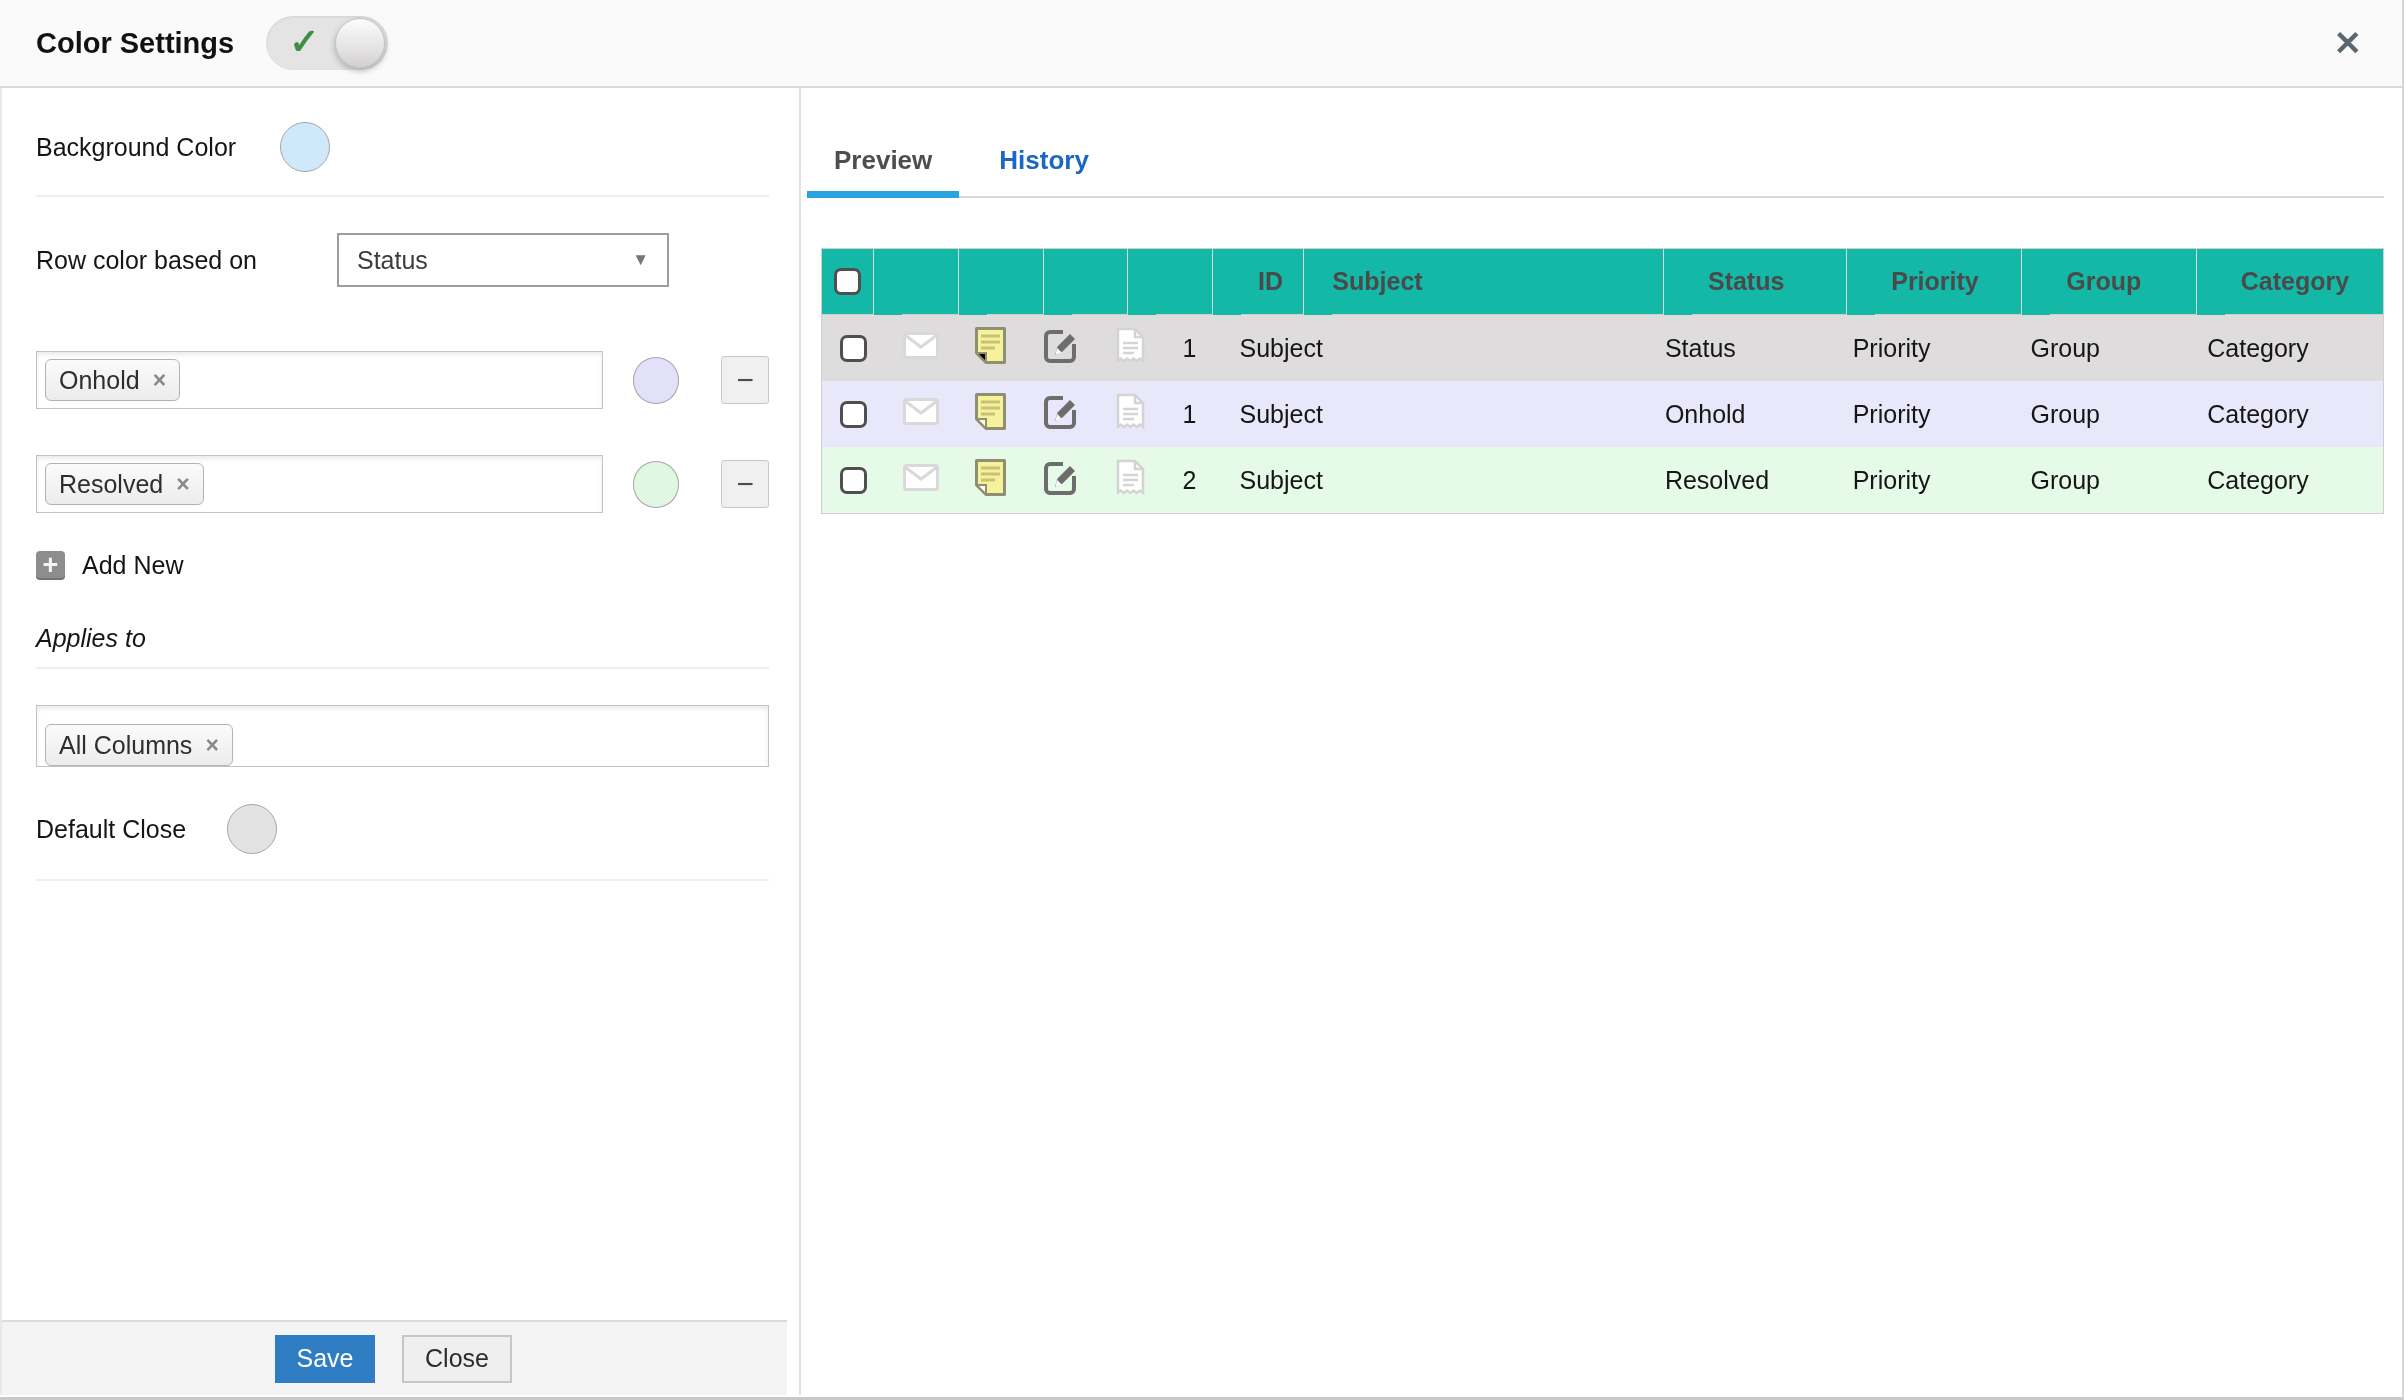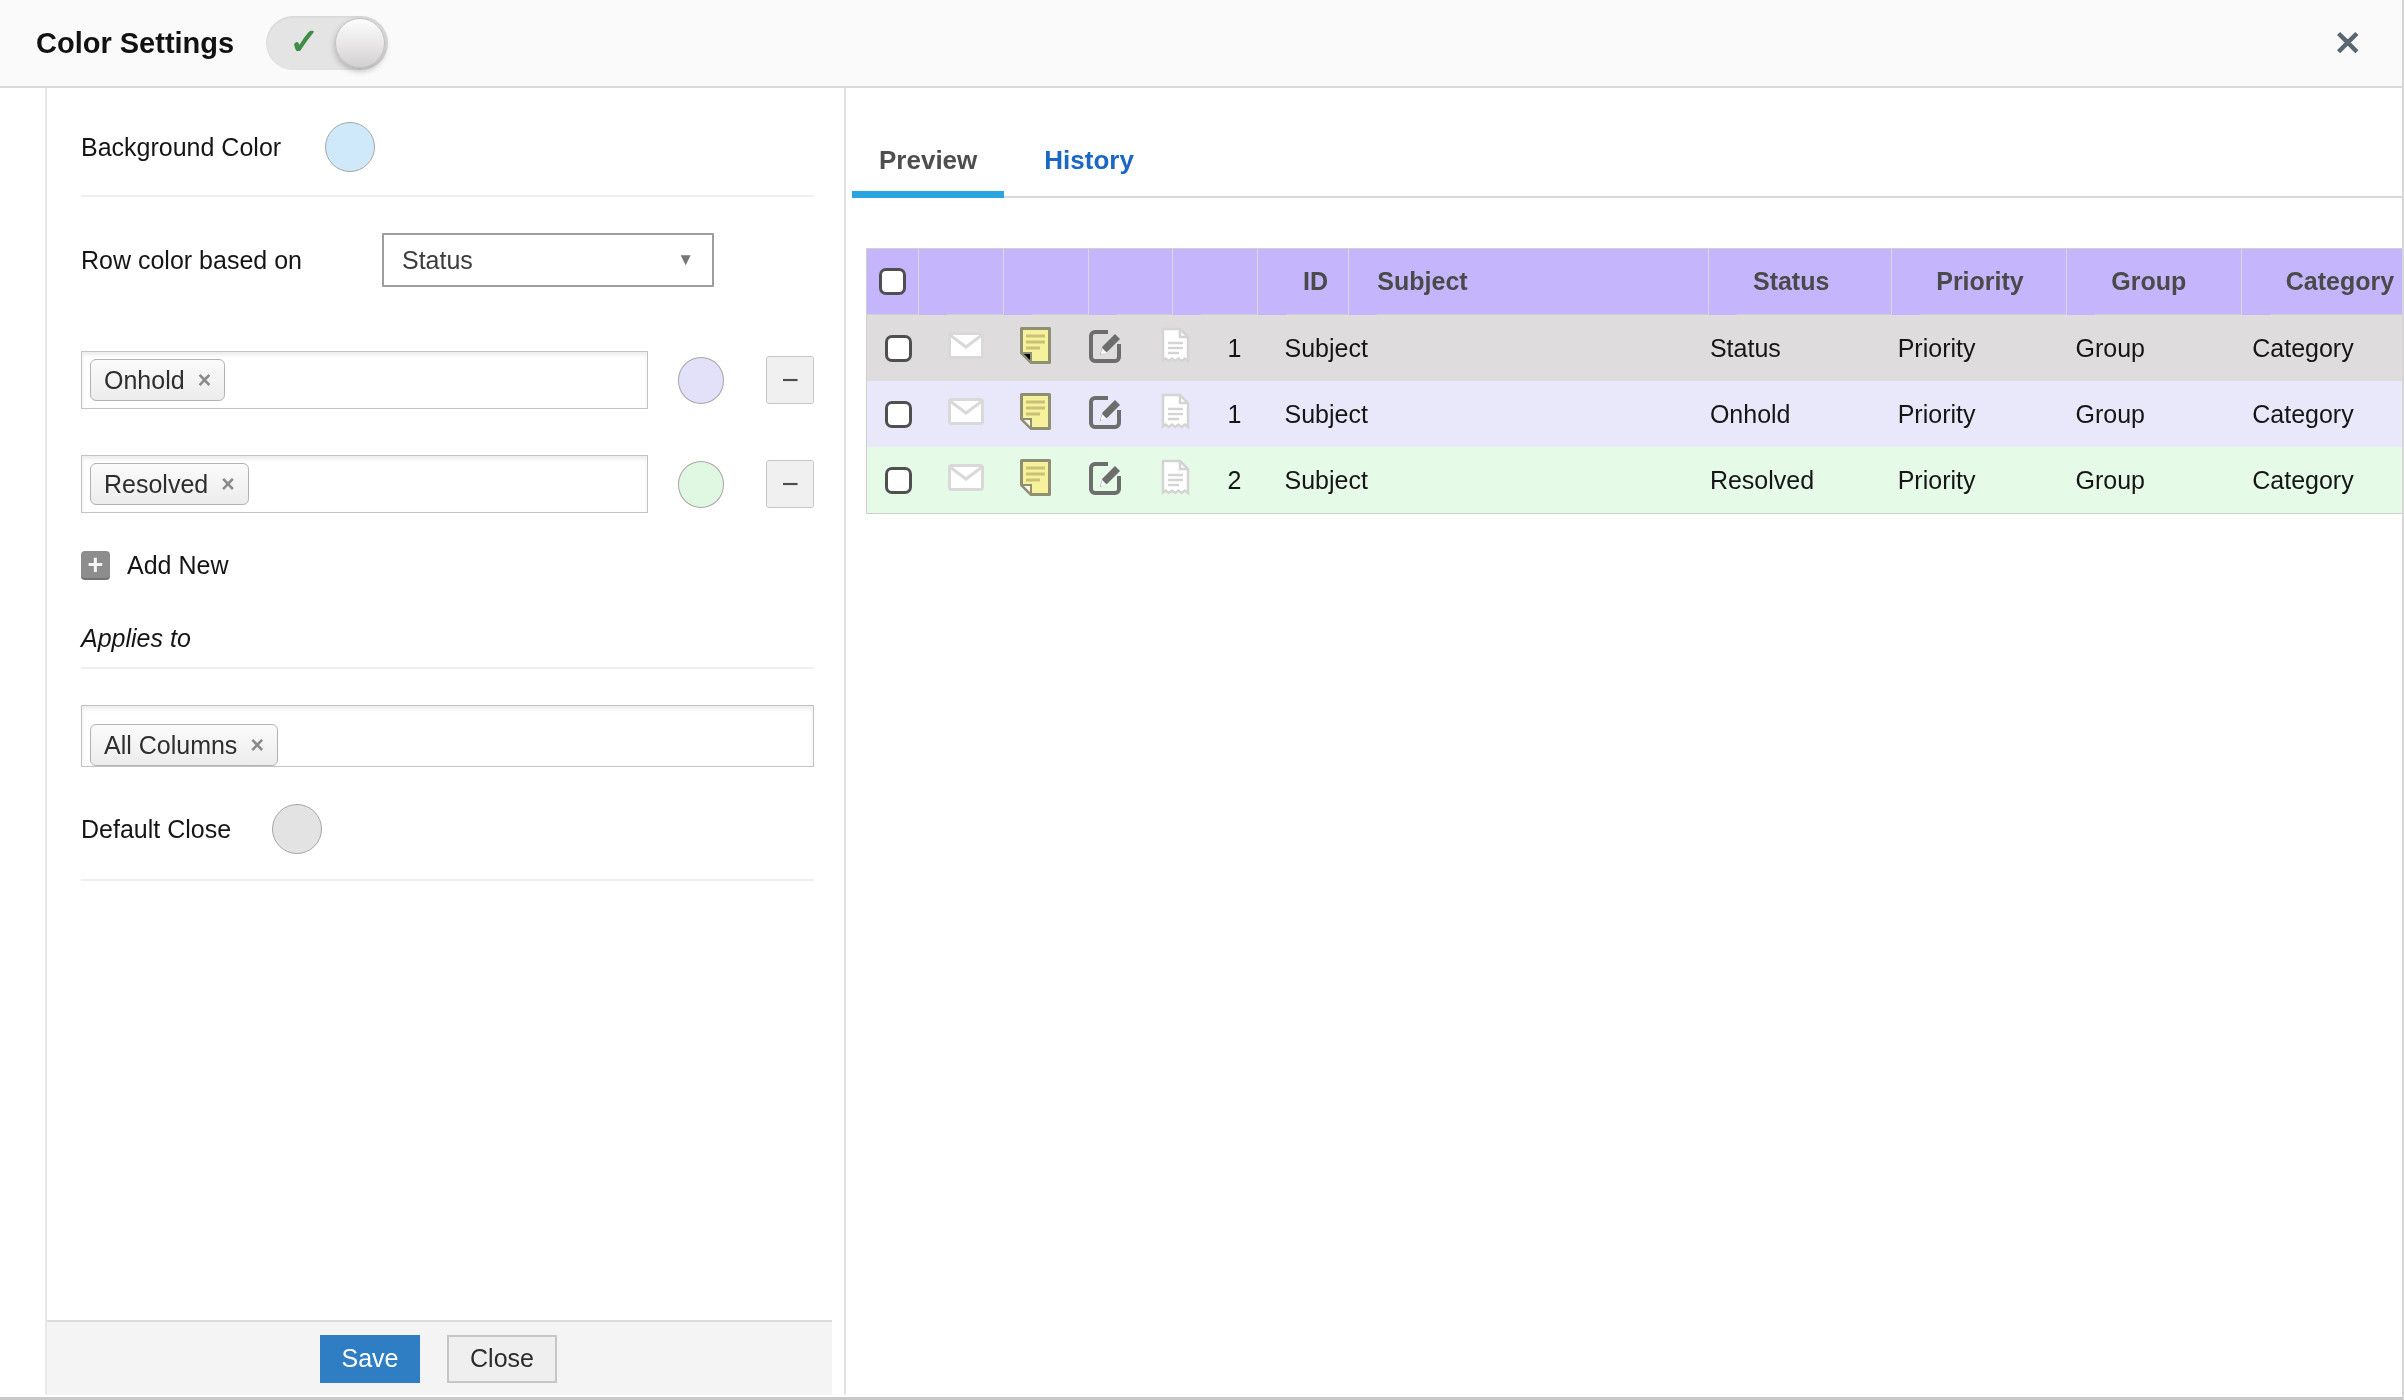--- a/index.html
+++ b/index.html
@@ -14,21 +14,21 @@
   .hdr-title { font-size:29px; font-weight:bold; color:#121212; }
   .toggle { margin-left:32px; width:122px; height:54px; border-radius:28px; background:#e5e4e4;
             position:relative; box-shadow:inset 0 1px 3px rgba(0,0,0,.08); cursor:pointer; }
   .toggle .chk { position:absolute; left:23px; top:5px; font-size:36px; font-weight:bold; color:#3e8e47; }
   .toggle .knob { position:absolute; right:3px; top:2px; width:50px; height:50px; border-radius:50%;
                   background:linear-gradient(180deg,#fdfdfd 0%,#e7e5e5 55%,#d2d0d0 100%);
                   border:1px solid #c2c0c0; box-shadow:0 3px 6px rgba(0,0,0,.25); }
   .x-close { margin-left:auto; font-size:34px; font-weight:bold; color:#5a6770; cursor:pointer; line-height:1; }
 
   
-  .bdy { display:flex; height:1307px;margin-left:45px; }
+  .bdy { display:flex; height:1307px; }
   .lpanel { width:801px; border-left:2px solid #e8e8e8; border-right:2px solid #e2e2e2;
             position:relative; padding:0 30px 0 34px; background:#fff; }
   .rpanel { flex:1; background:#fff; }
 
   .lbl { font-size:25px; color:#151515; }
   .frow { display:flex; align-items:center; }
   .swatch { width:50px; height:50px; border-radius:50%; border:1px solid #a6a6a6; }
   .divider { border:none; border-top:2px solid #efefef; }
 
   .bgc-row { margin-top:33px; height:52px; }
@@ -75,21 +75,21 @@
   
   .tabs { display:flex; margin:50px 18px 0 6px; border-bottom:2px solid #d9d9d9; }
   .tab { font-size:26px; font-weight:bold; padding:0 27px; height:60px; line-height:44px;
          margin-bottom:-2px; cursor:pointer; }
   .tab.active { color:#4e4e4e; border-bottom:7px solid #2aa4e0;text-align:right; }
   .tab.hist { color:#1a67c4; margin-left:13px; }
 
   
   .ptable { margin:50px 0 0 20px; width:1563px; border:1px solid #cfcfcf; }
   .trow { display:flex; height:66px; align-items:stretch; }
-  .thead { background:#c4b5fd;gap:28px; }
+  .thead { background:#14b8a6;gap:28px; }
   .thead .cell { border-right:1px solid #d8d8d8; border-bottom:1px solid #cfcfcf;
                  font-weight:bold; color:#4a4a4a; }
   .thead .cell:last-child { border-right:none; }
   .cell { display:flex; align-items:center; font-size:25px; color:#161616; }
   .c-check { width:64px; justify-content:center; }
   .c-icon { width:70px; justify-content:center; }
   .c-id { width:74px; padding-left:17px; }
   .c-subject { width:410px; }
   .c-status { width:188px; padding-left:16px; }
   .c-priority { width:178px; padding-left:16px; }

